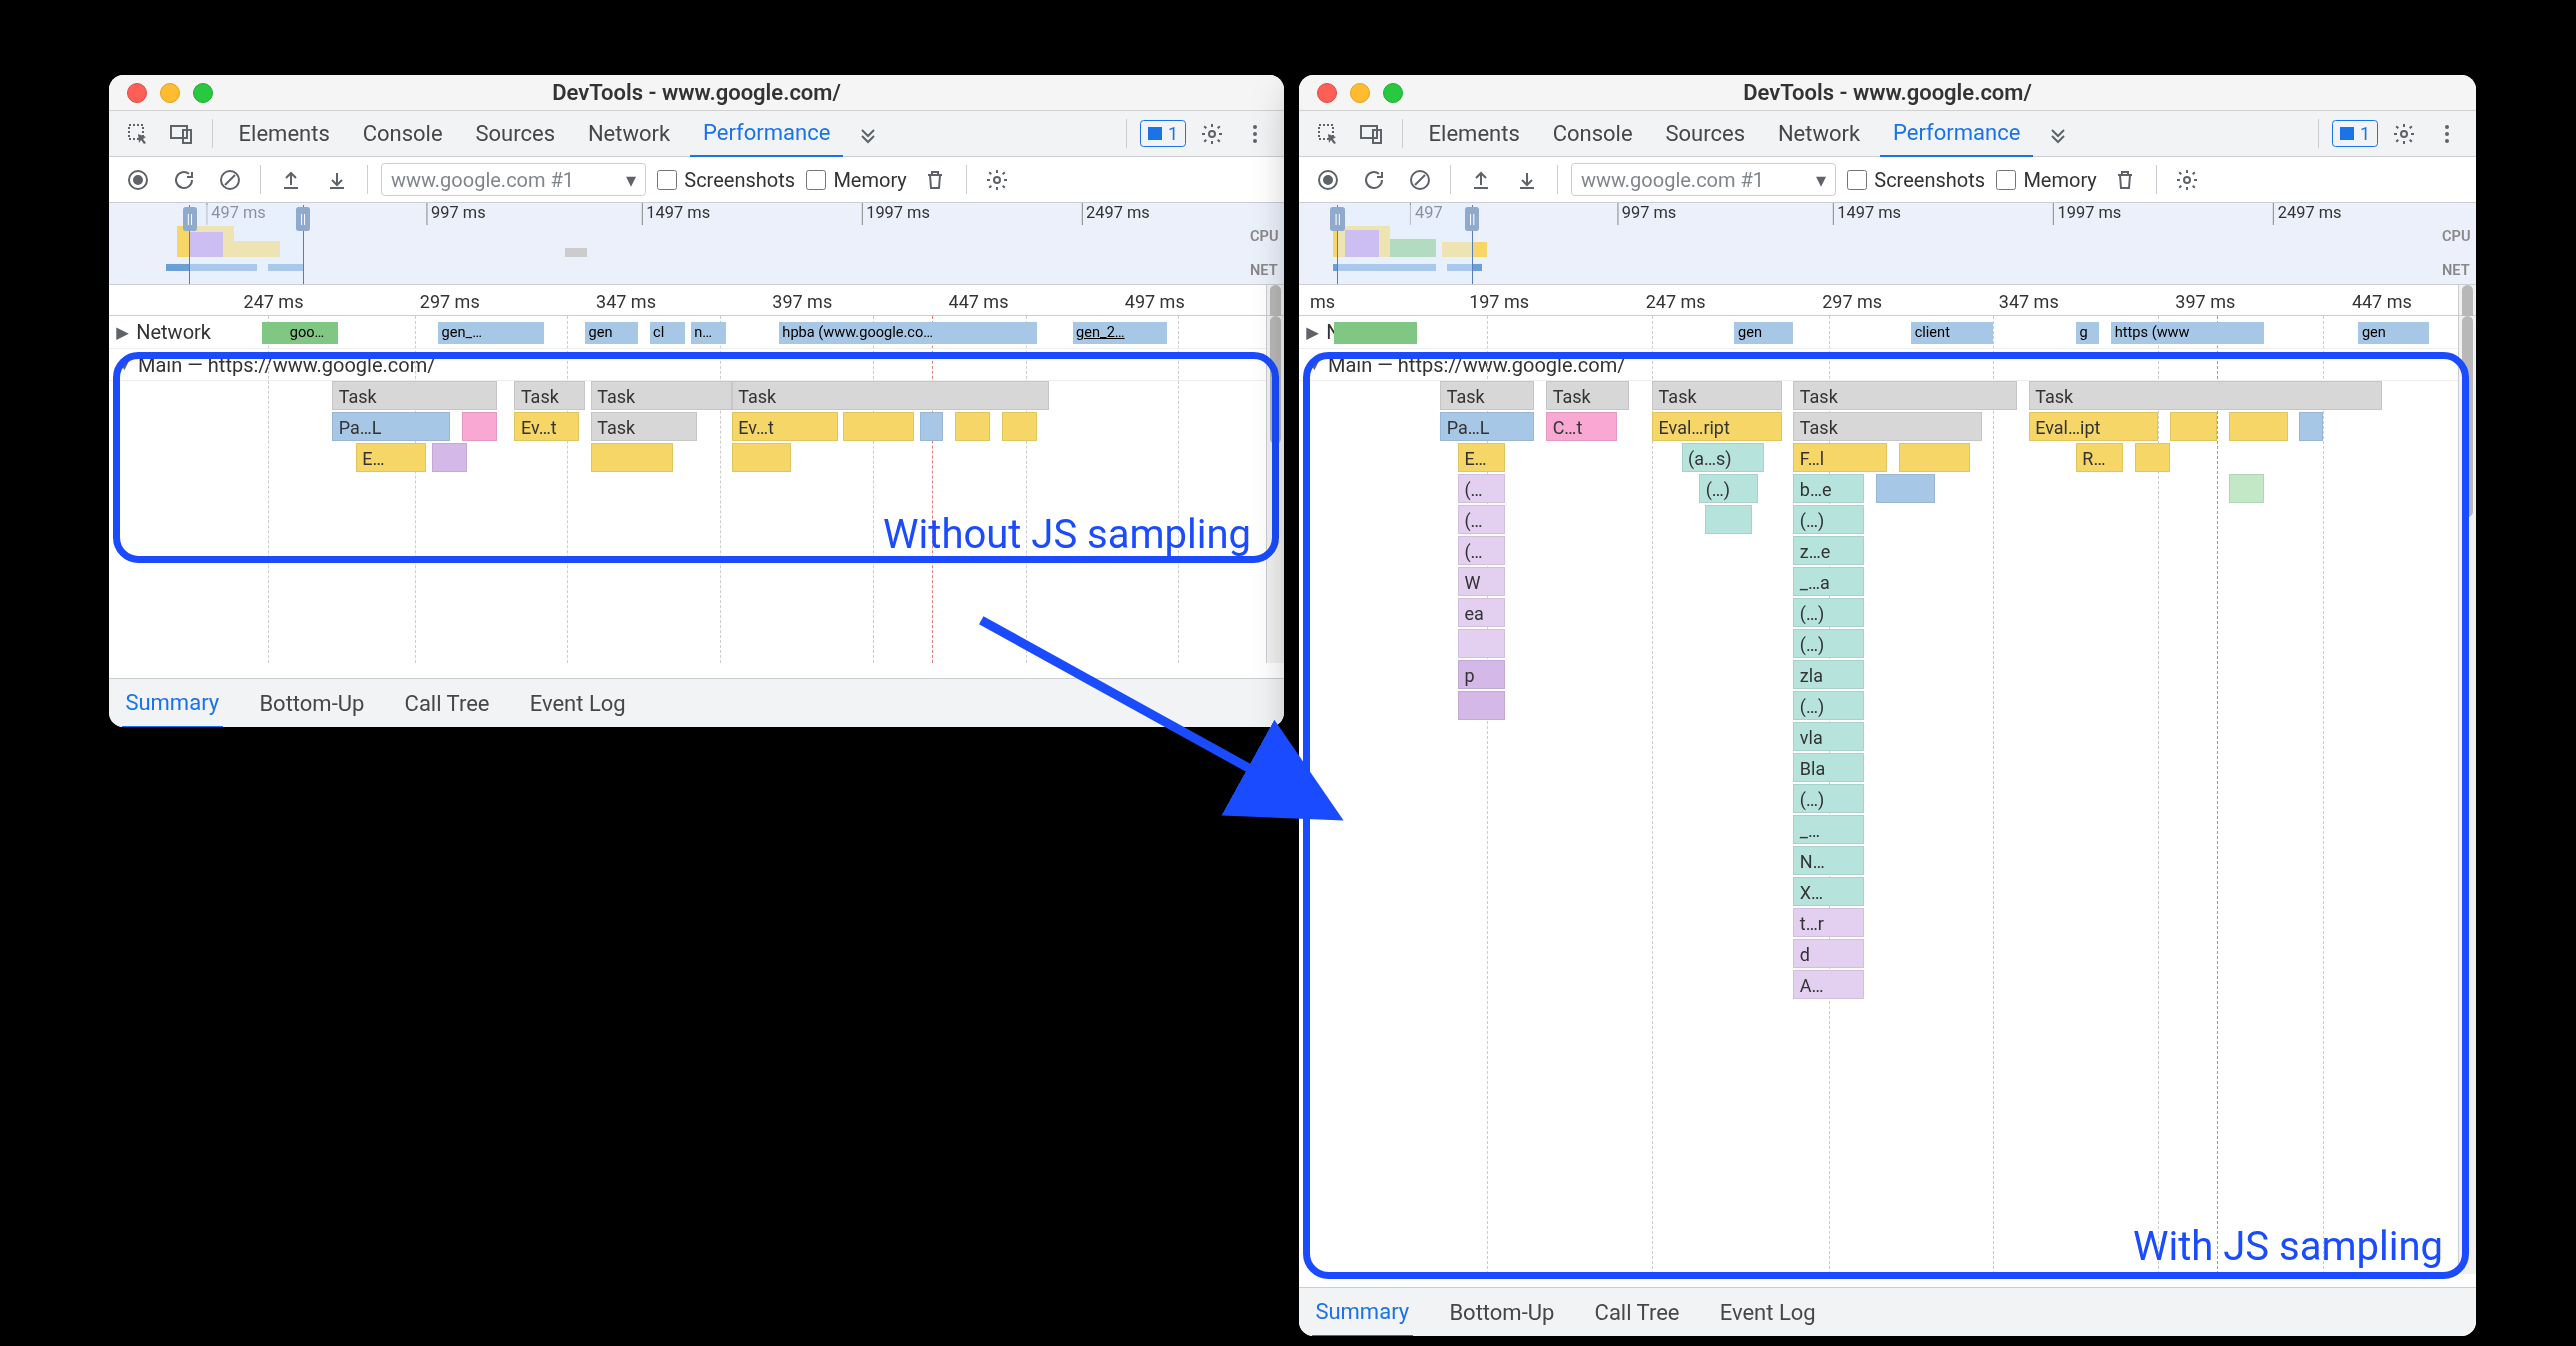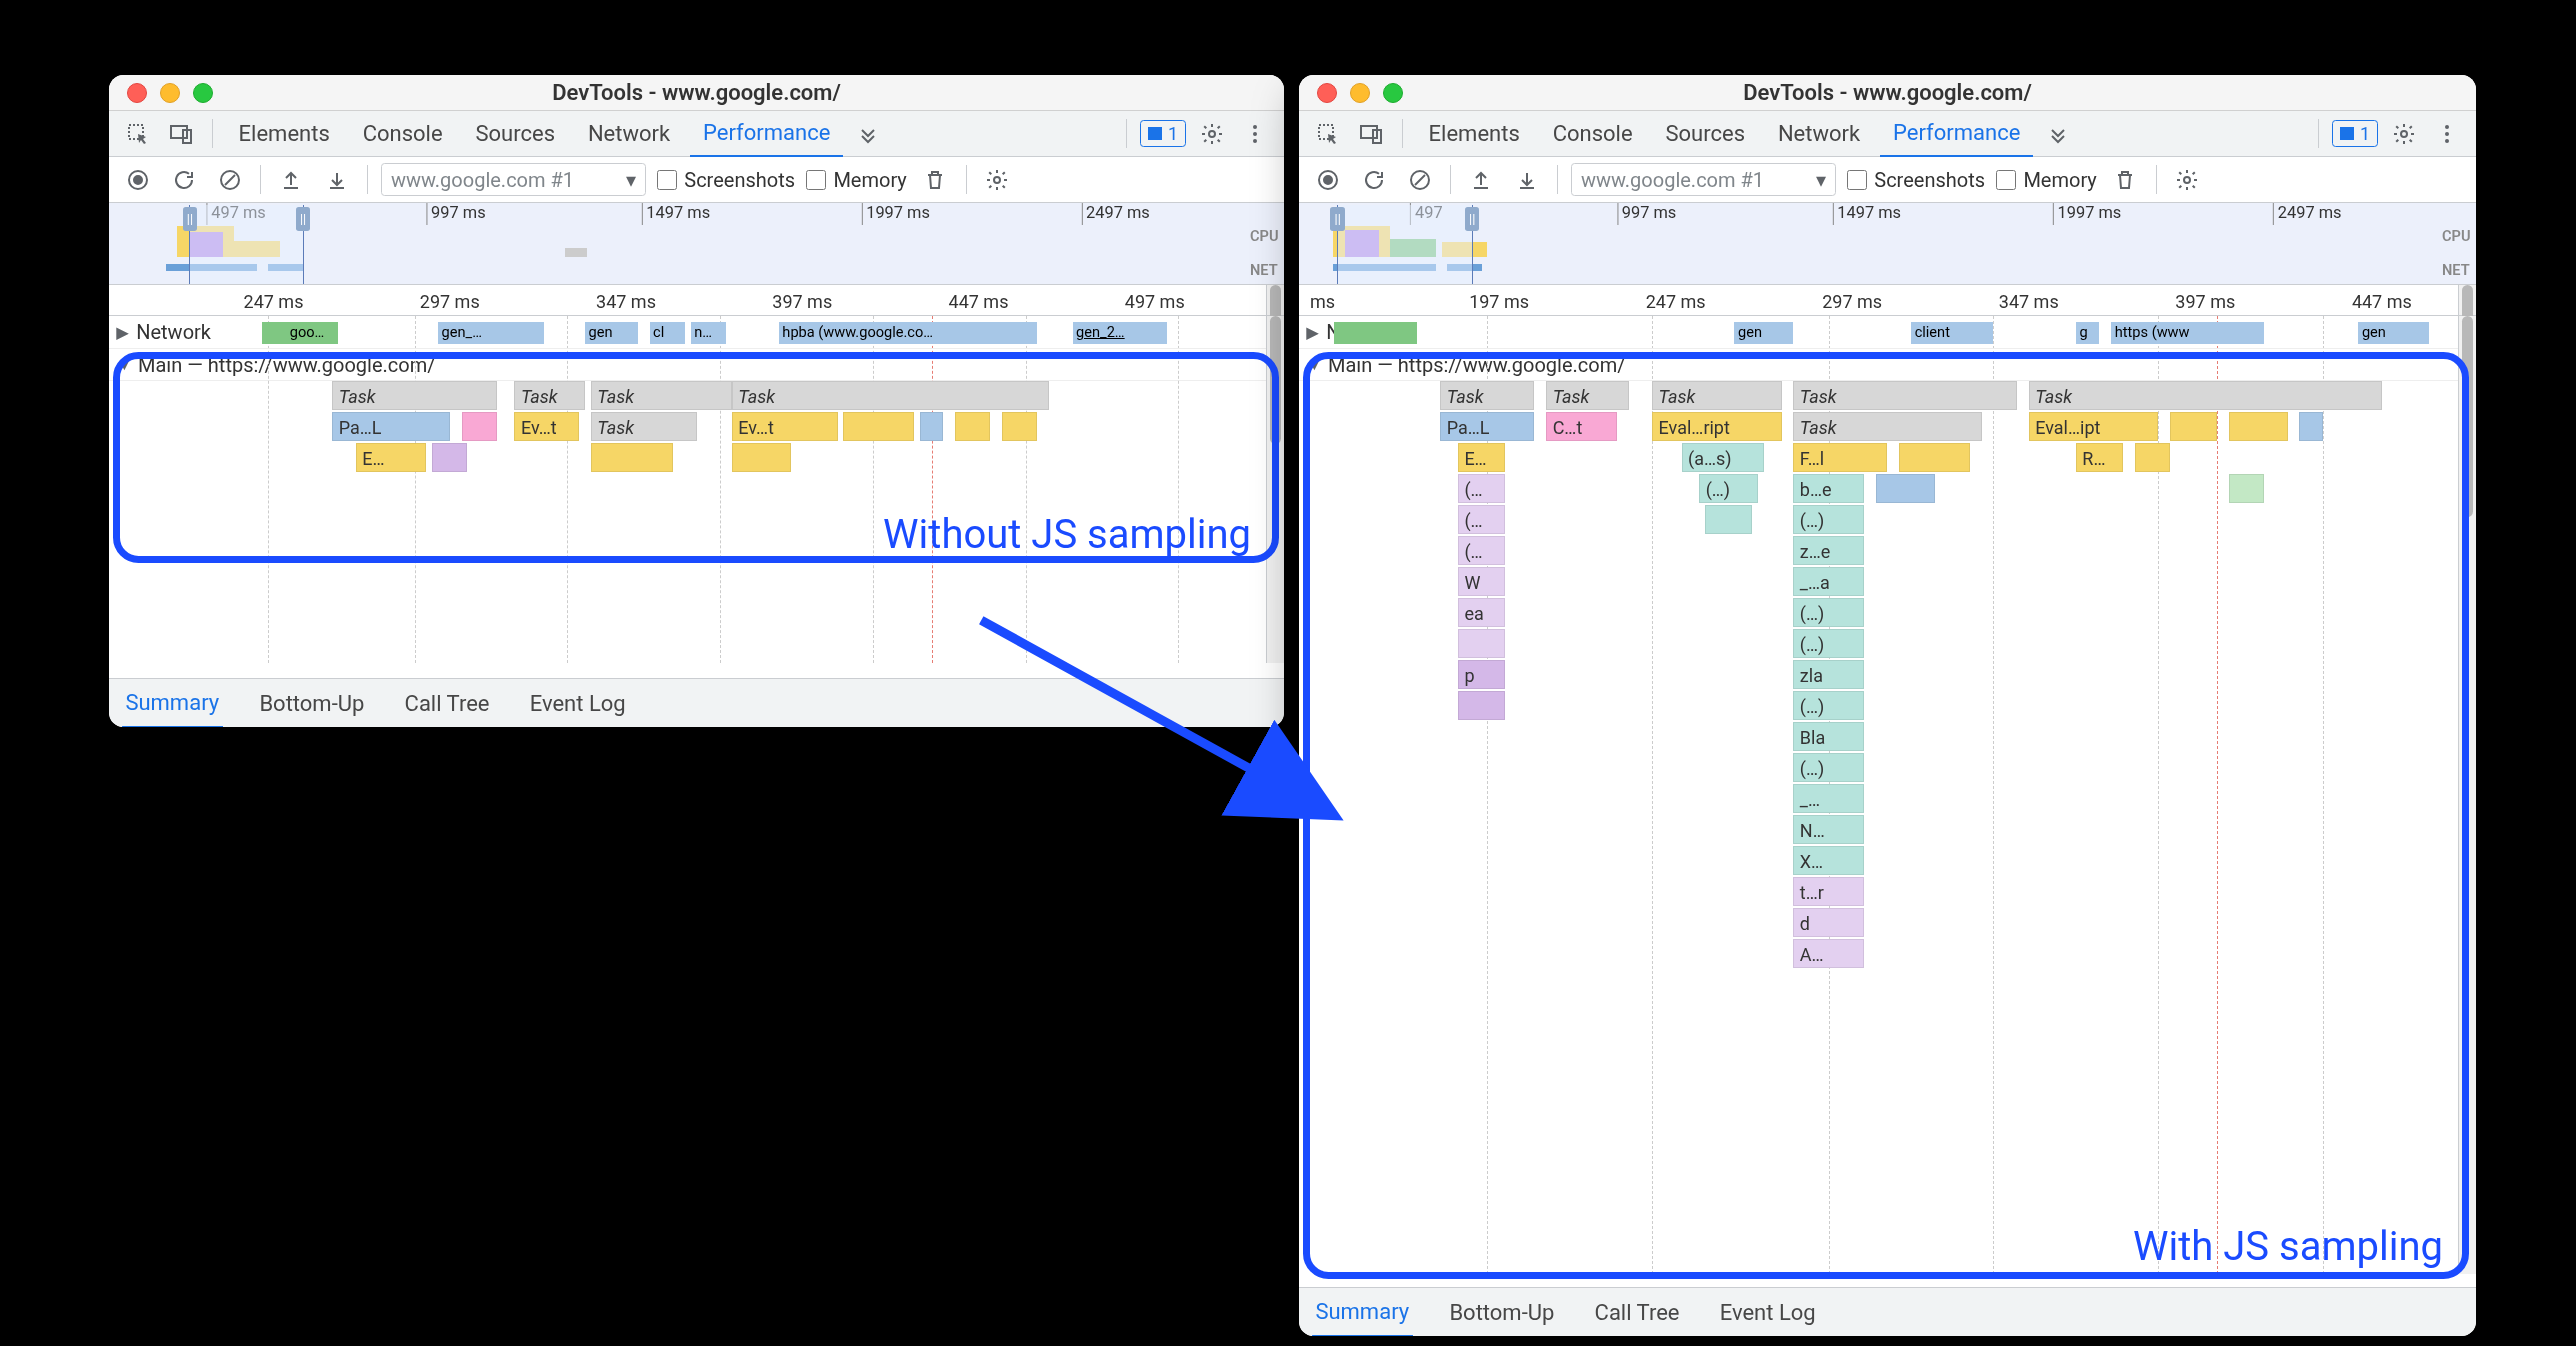--- a/index.html
+++ b/index.html
@@ -55,21 +55,21 @@
   .network-row .lbl { font-size: 20px; color: #333; }
   .network-row .bars { position:absolute; left:0; right:0; top:0; bottom:0; }
   .network-row .bars span { position:absolute; top:5.5px; height:22px; font-size:14.6px; color:#000; overflow:hidden; padding:1.8px 3.6px; }
   
   .main-row { display:flex; align-items:center; padding: 3.6px 7.3px; font-size: 20px; color: #333; border-bottom: 0.9px solid #eee; }
   .main-row .disc { padding-right: 5.5px; color:#5f6368; font-size:16.4px; }
   
   .flame { position: relative; width: 100%; }
   .frow { position: relative; height: 31px; }
   .f { position: absolute; top: 0; height: 29px; font-size: 18px; color: #333; overflow: hidden; white-space: nowrap; padding: 3.6px 5.5px; border: 0.9px solid rgba(0,0,0,.08); }
-  .c-gray { background: #d7d7d7; font-style: italic; }
+  .c-gray { background: #d7d7d7; }
   .c-blue { background: #a7c7e7; }
   .c-yellow { background: #f6d666; }
   .c-green { background: #7fc782; }
   .c-dgreen { background: #f9a8d4; }
   .c-purple { background: #d4b8e8; }
   .c-lpurple { background: #e3d0f0; }
   .c-teal { background: #b6e3dc; }
   .c-lgreen { background: #c3e8c5; }
   
   .annot-box { position: absolute; border: 7.3px solid #1a4bff; border-radius: 25.5px; pointer-events: none; }
@@ -549,20 +549,23 @@
         </div>
         <div class="frow">
           <div class="f c-purple" style="left: 13.5%; width: 4%;">p</div>
           <div class="f c-teal" style="left: 42%; width: 6%;">zla</div>
         </div>
         <div class="frow">
           <div class="f c-purple" style="left: 13.5%; width: 4%;"></div>
           <div class="f c-teal" style="left: 42%; width: 6%;">(…)</div>
         </div>
         <div class="frow">
+          <div class="f c-teal" style="left: 42%; width: 6%;">vla</div>
+        </div>
+        <div class="frow">
           <div class="f c-teal" style="left: 42%; width: 6%;">Bla</div>
         </div>
         <div class="frow">
           <div class="f c-teal" style="left: 42%; width: 6%;">(…)</div>
         </div>
         <div class="frow">
           <div class="f c-teal" style="left: 42%; width: 6%;">_…</div>
         </div>
         <div class="frow">
           <div class="f c-teal" style="left: 42%; width: 6%;">N…</div>

